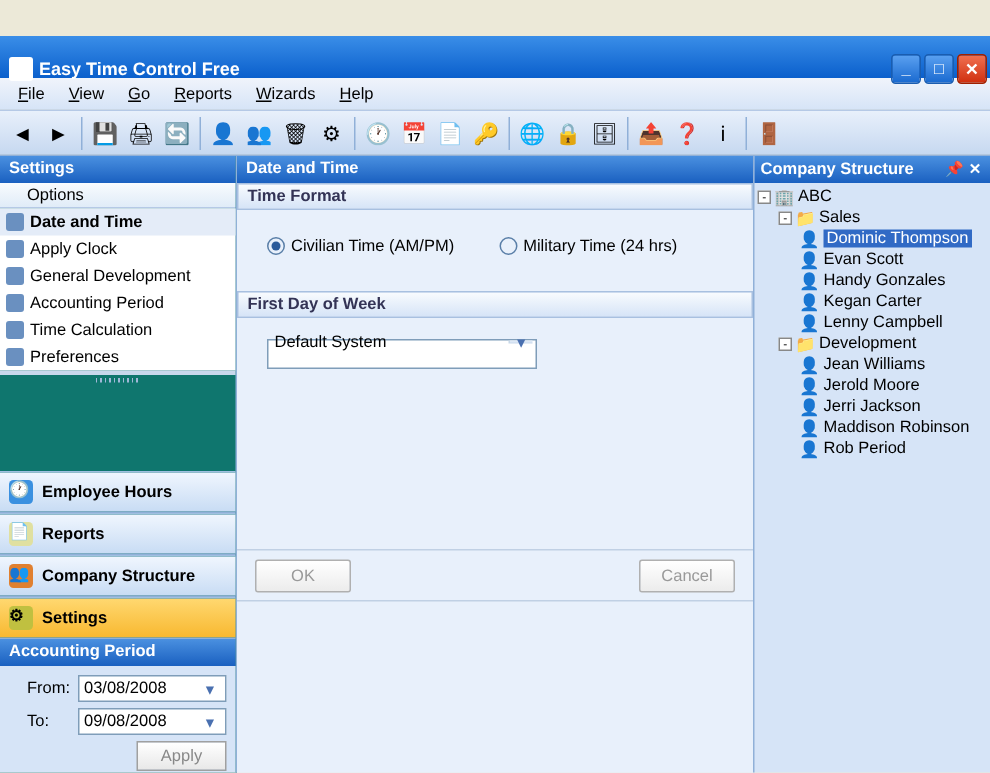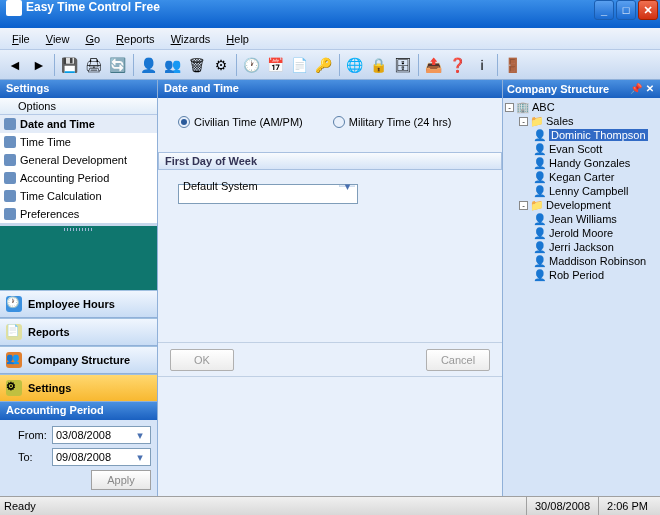--- a/index.html
+++ b/index.html
@@ -1,17 +1,17 @@
 <!DOCTYPE html>
 <html><head>
 <meta charset="utf-8">
 <style>
 * { box-sizing: border-box; margin: 0; padding: 0; font-family: Tahoma, sans-serif; font-size: 11px; }
 body { background: #ece9d8; width: 660px; height: 515px; overflow: hidden; }
-.titlebar { height: 28px; background: linear-gradient(#3a8ee8,#0a5fcc); color: #fff; display: flex; align-items: flex-start; padding: 0 2px 0 6px; font-weight: bold; }
+.titlebar { height: 28px; background: linear-gradient(#3a8ee8,#0a5fcc); color: #fff; display: flex; align-items: center; padding: 16px 2px 0 6px; font-weight: bold; margin-top: 24px; }
 .titlebar .title { flex: 1; font-size: 12px; }
 .winbtn { width: 20px; height: 20px; margin-left: 2px; display: flex; align-items: center; justify-content: center; border-radius: 3px; background: linear-gradient(#5aa0f0,#1a6ad0); border: 1px solid #1a5db0; color: #fff; font-weight: bold; }
 .winbtn.close { background: linear-gradient(#f07050,#d03010); border-color: #a02000; }
 .menubar { height: 22px; background: linear-gradient(#f0f4fb,#d6e4f7); display: flex; align-items: center; padding: 0 4px; border-bottom: 1px solid #b5c9e6; }
 .menuitem { padding: 2px 8px; cursor: default; }
 .menuitem u { text-decoration: underline; }
 .toolbar { height: 30px; background: linear-gradient(#e8f0fb,#c6d8f0); border-bottom: 1px solid #90b0d8; display: flex; align-items: center; padding: 0 4px; gap: 2px; }
 .tbtn { width: 22px; height: 22px; display: flex; align-items: center; justify-content: center; border: 1px solid transparent; border-radius: 2px; font-size: 14px; }
 .tsep { width: 1px; height: 22px; background: #90b0d8; margin: 0 2px; }
 .main { display: flex; height: 416px; }
@@ -108,21 +108,21 @@
   <div class="tsep"></div>
   <div class="tbtn">🚪</div>
 </div>
 
 <div class="main">
   <div class="left">
     <div class="panel-header">Settings</div>
     <div class="options-label">Options</div>
     <div class="options-list">
       <div class="opt-item sel">Date and Time</div>
-      <div class="opt-item">Time Time</div>
+      <div class="opt-item">Apply Clock</div>
       <div class="opt-item">General Development</div>
       <div class="opt-item">Accounting Period</div>
       <div class="opt-item">Time Calculation</div>
       <div class="opt-item">Preferences</div>
     </div>
     <div class="navgroup-wrap">
         <div class="grip"></div>
       </div>
     <div class="navgroup">
       <div class="navbtn">
@@ -158,20 +158,21 @@
             <span class="dd">▾</span>
           </div>
         </div>
       <button class="applybtn">Apply</button>
       <div style="clear:both"></div>
     </div>
   </div>
 
   <div class="center">
     <div class="panel-header">Date and Time</div>
+    <div class="section-header">Time Format</div>
     <div class="section-body">
       <div class="radio-row">
         <div class="radio-opt">
             <span class="radio checked"></span>
             <span>Civilian Time  (AM/PM)</span>
           </div>
         <div class="radio-opt">
             <span class="radio"></span>
             <span>Military Time (24 hrs)</span>
           </div>

